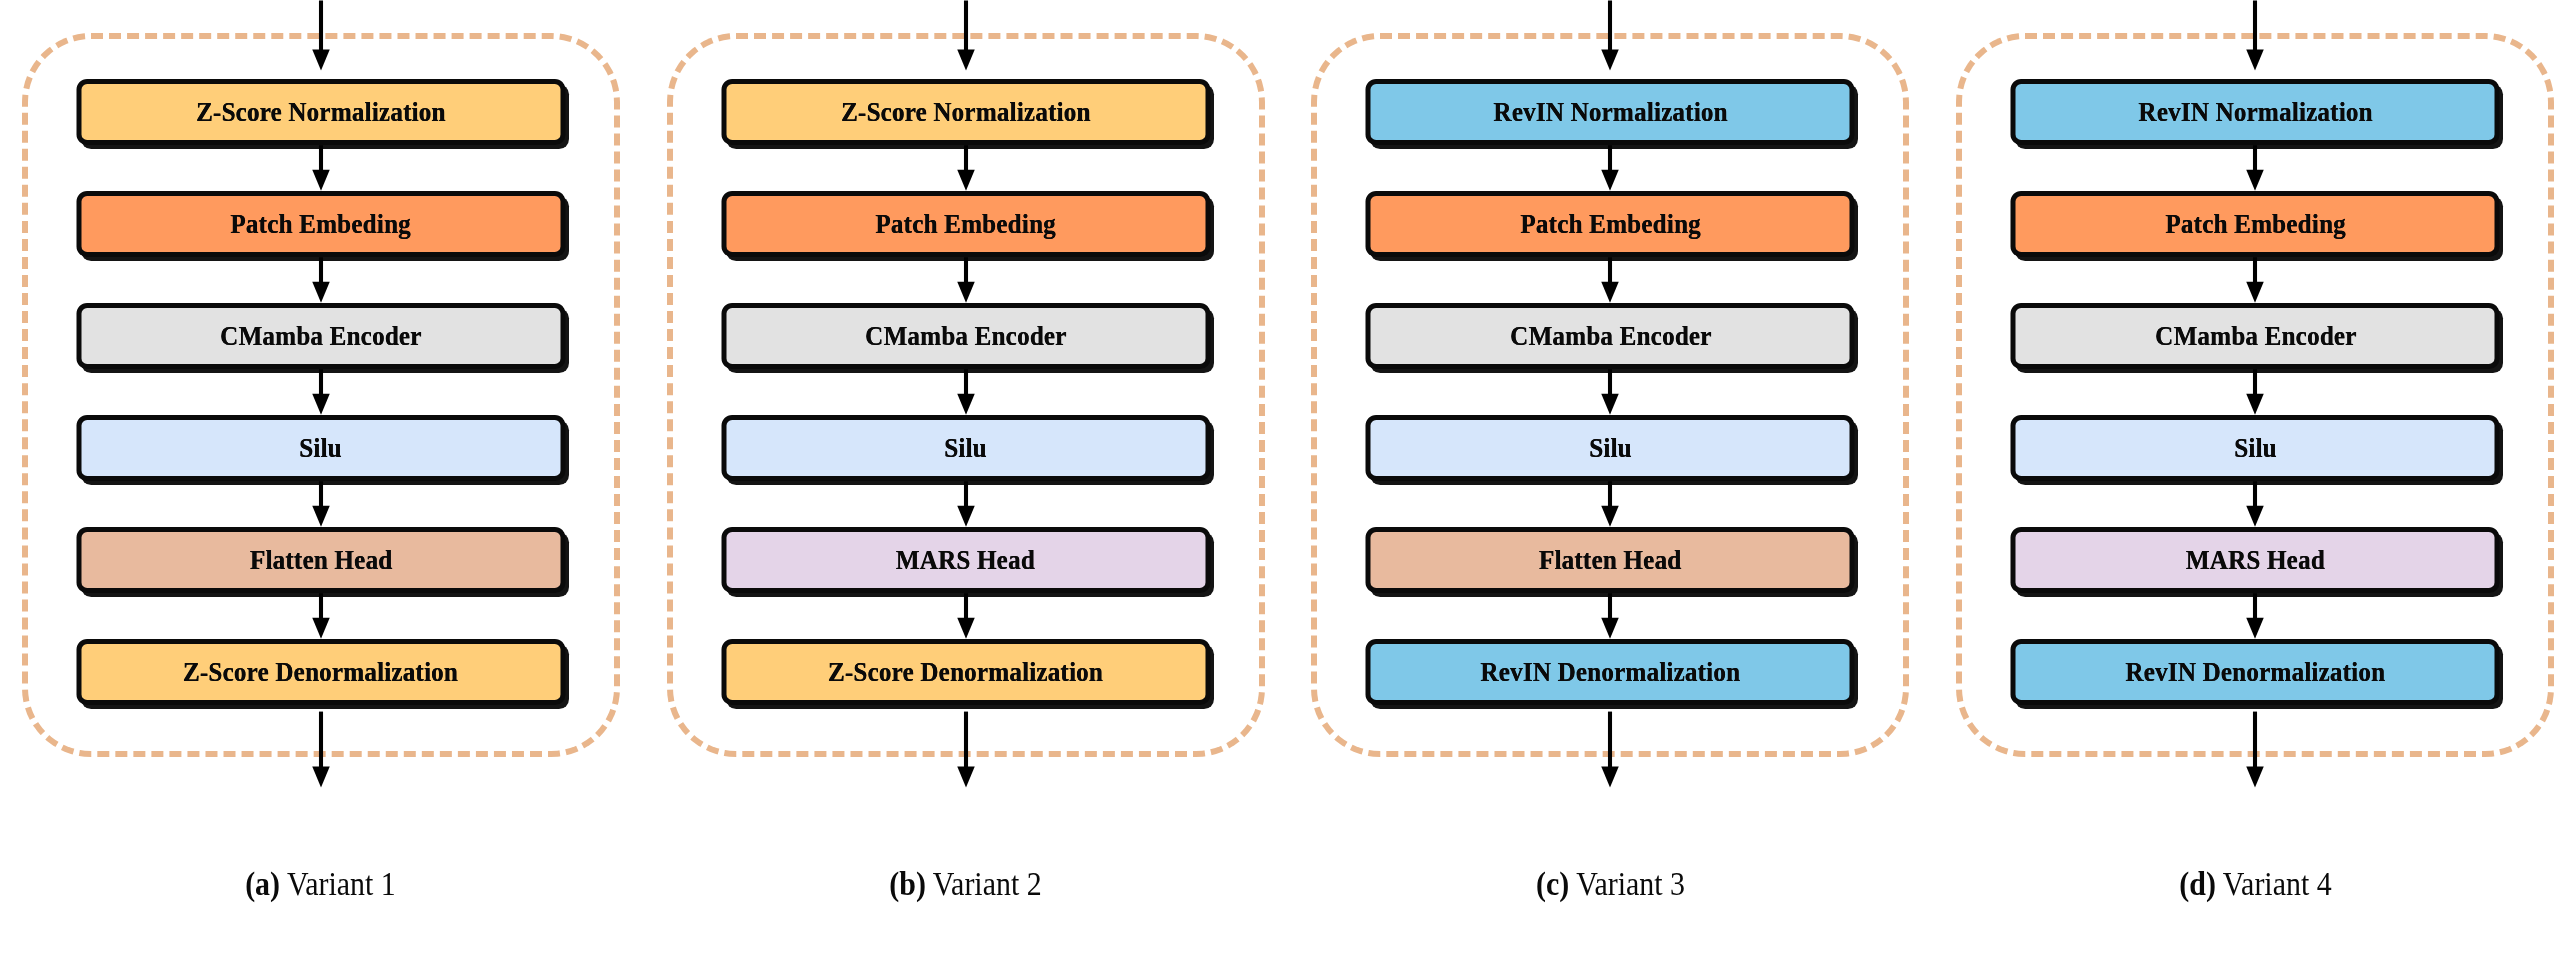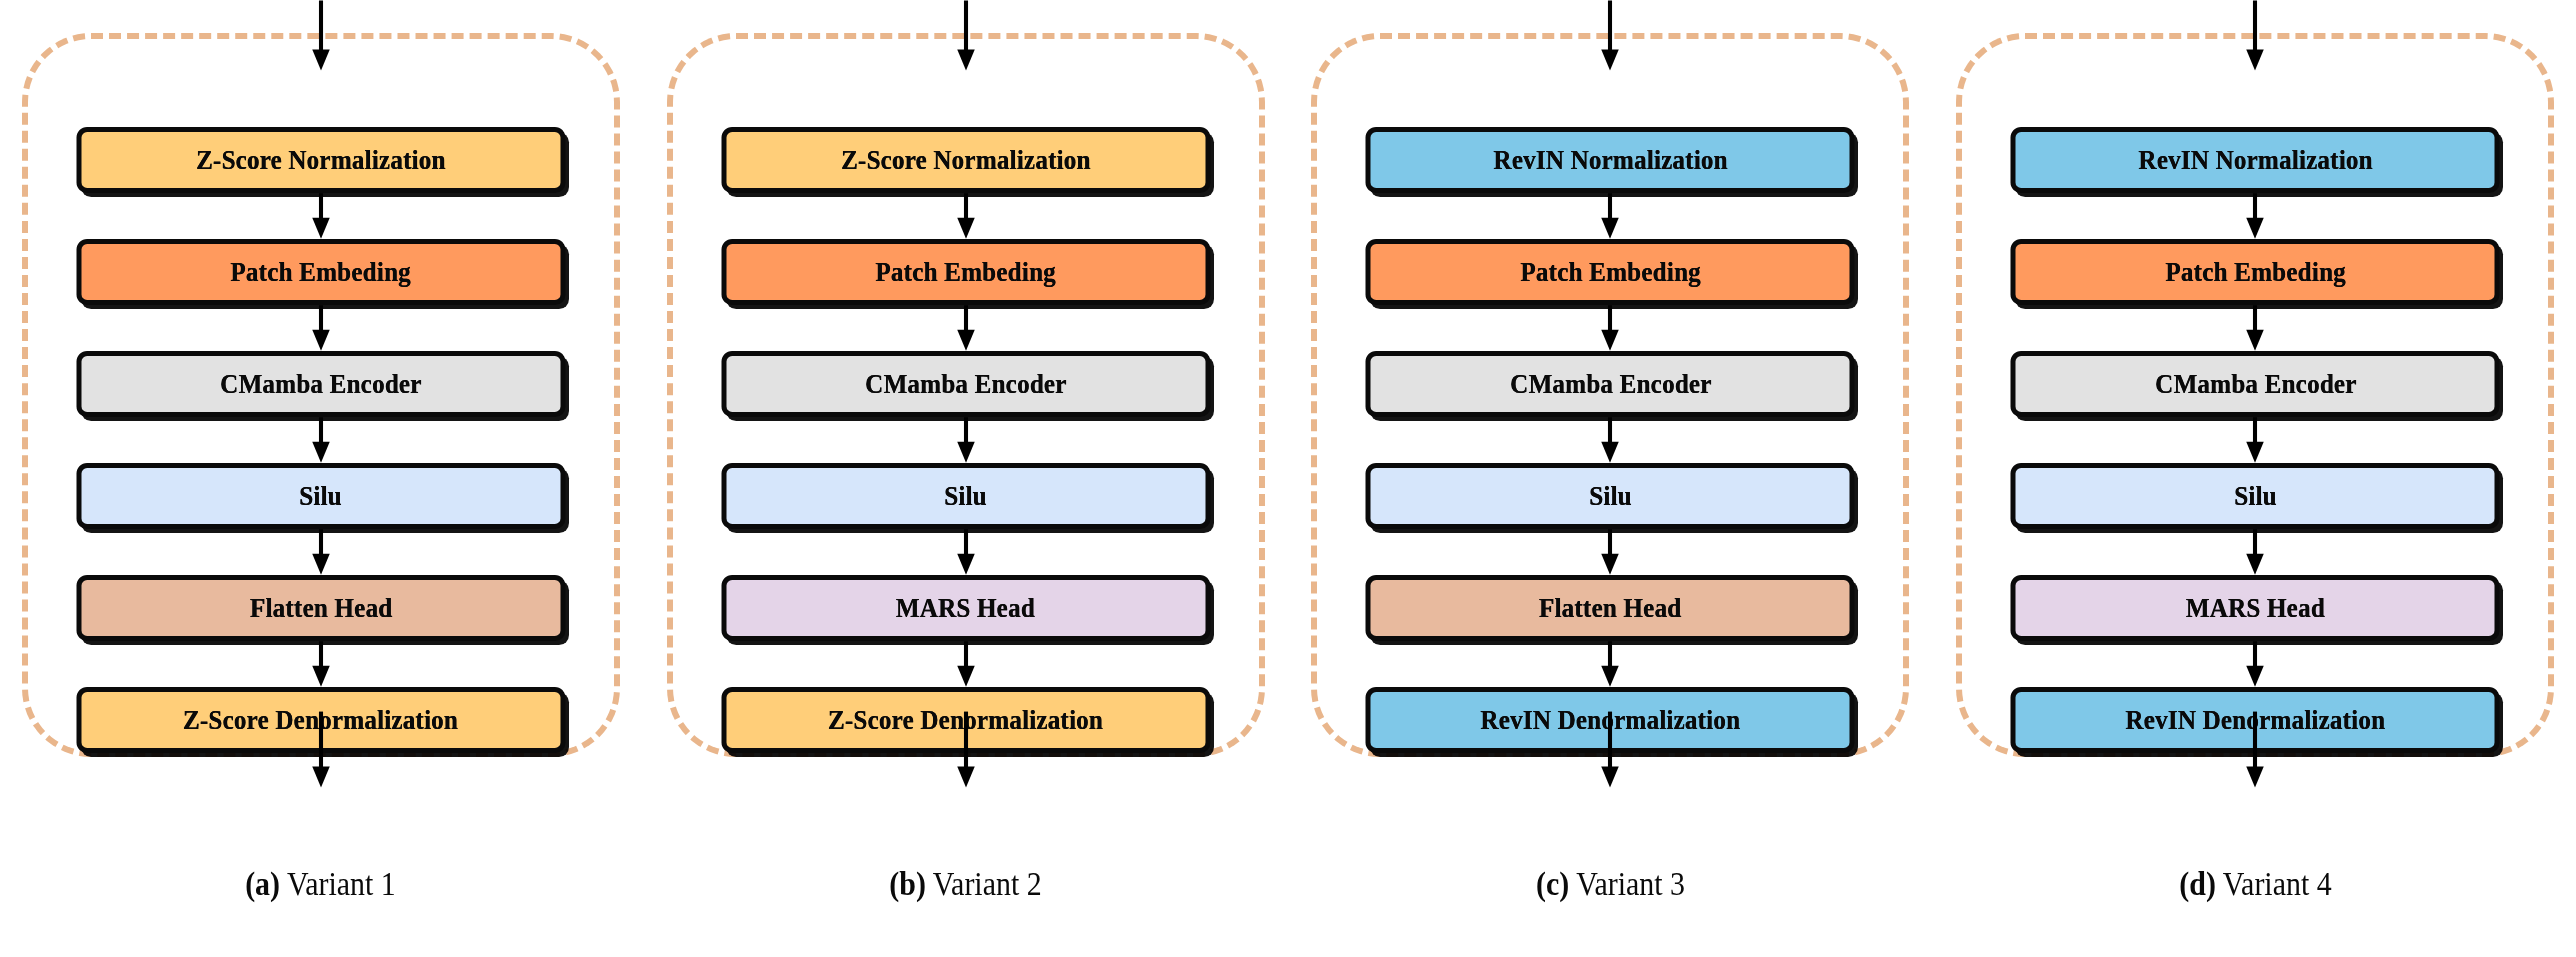--- a/index.html
+++ b/index.html
@@ -64,21 +64,20 @@
   .stack{
     position:absolute;
     left:50%;
     transform:translateX(-50%);
     top:79px;
     width:489px;
     z-index:3;
     display:flex;
     flex-direction:column;
     align-items:center;
-    margin-top:48px;
   }
   .node{
     position:relative;
     width:489px;
     height:66px;
     border:5.3px solid #0a0a0a;
     border-radius:10.6px;
     box-sizing:border-box;
     display:flex;
     align-items:center;

